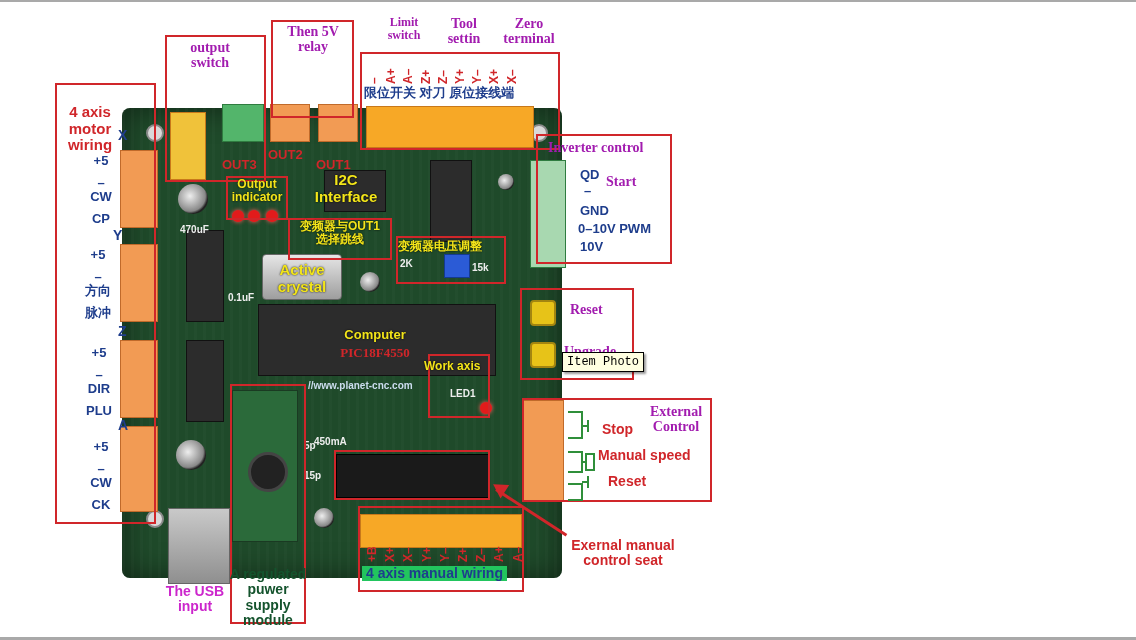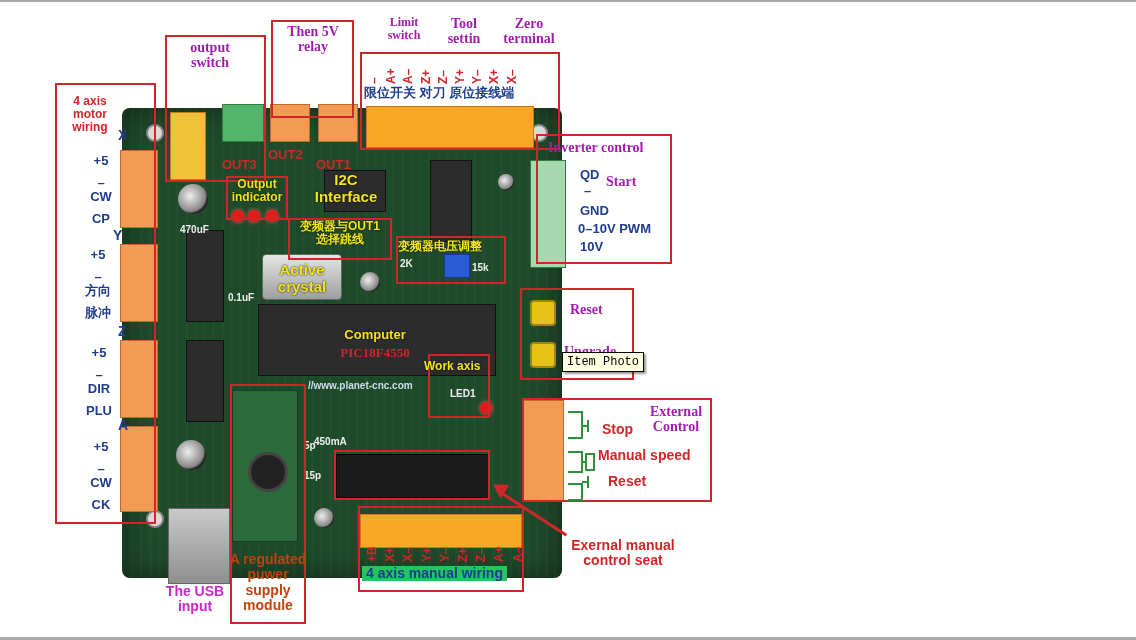--- a/index.html
+++ b/index.html
@@ -17,21 +17,21 @@
   .cap{position:absolute;border-radius:50%;background:radial-gradient(circle at 40% 40%,#eee,#888 60%,#222 70%);}
   .led{position:absolute;width:12px;height:12px;border-radius:50%;background:#e21b1b;box-shadow:0 0 4px #ff5b5b;}
   .btn{position:absolute;width:22px;height:22px;border-radius:4px;background:#e7c318;border:2px solid #a38510;}
   .box{position:absolute;border:2px solid #d0262a;box-sizing:border-box;}
   .lbl{position:absolute;font-weight:bold;white-space:nowrap;line-height:1.1;}
   .dark{color:#a21caf;font-family:Liberation Serif, serif;}
   .red{color:#d0262a;}
   .blue{color:#1e3d8c;}
   .yel{color:#f3e51a;text-shadow:0 0 2px #000;}
   .mag{color:#cc26cc;}
-  .navy{color:#c2410c;}
+  .navy{color:#14532d;margin-top:15px;}
   .c{text-align:center;}
   .vlist div{height:22px;}
   .tooltip{position:absolute;left:562px;top:352px;background:#ffffe1;border:1px solid #000;font-family:"Liberation Mono",monospace;font-size:12px;padding:2px 4px;box-shadow:2px 2px 2px rgba(0,0,0,.4);}
   .usb{position:absolute;left:168px;top:508px;width:60px;height:74px;background:linear-gradient(#c9c9c9,#8f8f8f);border:1px solid #666;}
   .module{position:absolute;left:232px;top:390px;width:64px;height:150px;background:#2b6a3a;border:1px solid #1a3a22;}
   .coil{position:absolute;left:248px;top:452px;width:34px;height:34px;border-radius:50%;background:#222;border:3px solid #444;}
   .crystal{position:absolute;left:262px;top:254px;width:78px;height:44px;background:linear-gradient(#e6e6e6,#9e9e9e);border:1px solid #666;border-radius:4px;}
   .header{position:absolute;left:336px;top:454px;width:152px;height:42px;background:#1a1a1a;border:1px solid #000;}
   .pot{position:absolute;left:444px;top:254px;width:24px;height:22px;background:#2b5bd6;border:1px solid #143a90;}
   .arrow{position:absolute;left:496px;top:488px;width:84px;height:3px;background:#d0262a;transform-origin:0 50%;transform:rotate(33deg);}
@@ -88,21 +88,21 @@
 
   <div class="led" style="left:232px;top:210px"></div>
   <div class="led" style="left:248px;top:210px"></div>
   <div class="led" style="left:266px;top:210px"></div>
   <div class="led" style="left:480px;top:402px"></div>
 
   <div class="btn" style="left:530px;top:300px"></div>
   <div class="btn" style="left:530px;top:342px"></div>
 
   <div class="box" style="left:55px;top:83px;width:101px;height:441px"></div>
-  <div class="lbl red c" style="left:60px;top:95px;font-size:12px;width:60px">
+  <div class="lbl red c" style="left:60px;top:104px;font-size:15px;width:60px">
     <div>4  axis</div>
     <div>motor</div>
     <div>wiring</div>
   </div>
 
   <div class="lbl blue" style="left:118px;top:128px;font-size:14px">X</div>
   <div class="lbl blue vlist c" style="left:86px;top:154px;font-size:13px;width:30px">
     <div>+5</div>
     <div style="height:14px">–</div>
     <div>CW</div>

